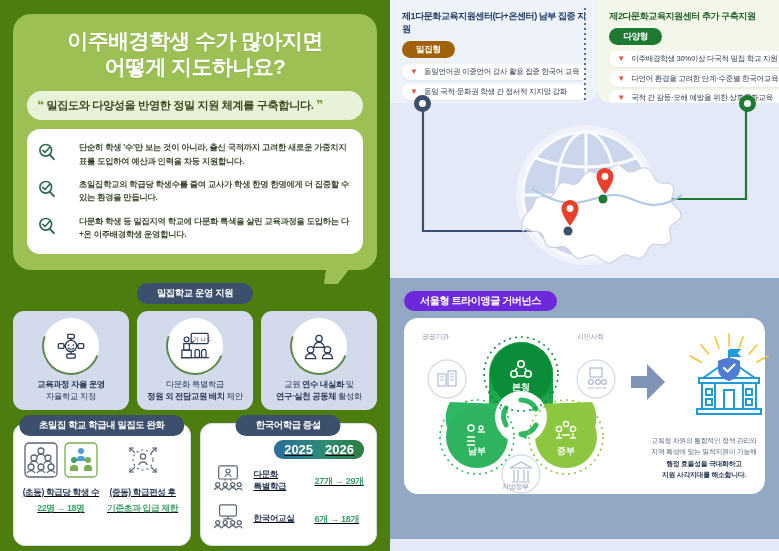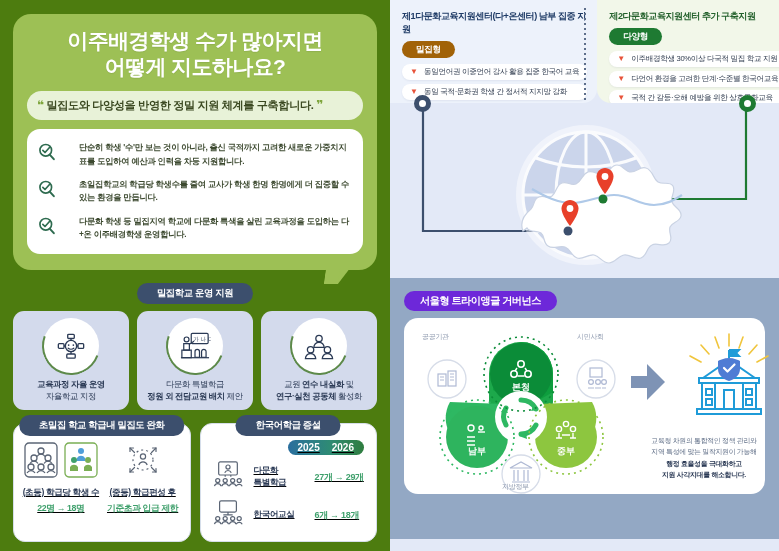--- a/index.html
+++ b/index.html
@@ -127,21 +127,21 @@
   .dens-t1 { font-size:8.6px; font-weight:bold; color:#2B3A55; letter-spacing:-0.4px; }
   .dens-t2 { font-size:8.8px; font-weight:bold; color:#3FA06C; letter-spacing:-0.4px; margin-top:4px;}
 
   .klass-legend { display:flex; justify-content:flex-end; margin-bottom:4px; padding-right:6px;}
   .legend-bar{
     display:flex; align-items:center;
     background:linear-gradient(90deg,#2A6E9E 0%,#2E8B74 55%,#2F7D3F 100%);
     border-radius:9px; padding:2px 10px; gap:12px;
     position:relative;
   }
-  .legend-bar span{ color:#fff; font-size:10px; font-weight:bold; }
+  .legend-bar span{ color:#fff; font-size:13px; font-weight:bold; }
   .klass-row { display:flex; align-items:center; gap:9px; margin-top:6px; padding-left:6px;}
   .klass-ic { flex:0 0 32px; }
   .klass-name { font-size:8.6px; font-weight:bold; color:#2B3A55; letter-spacing:-0.4px; line-height:1.35; width:52px;}
   .klass-val { font-size:9px; font-weight:bold; color:#3FA06C; letter-spacing:-0.3px; }
 
   
   .right { width:389px; height:551px; position:relative; background:#E3E9F7;}
 
   .top-strip { display:flex; height:103px; position:relative; }
   .tbox { flex:1; padding:10px 10px 0 12px; position:relative;}

